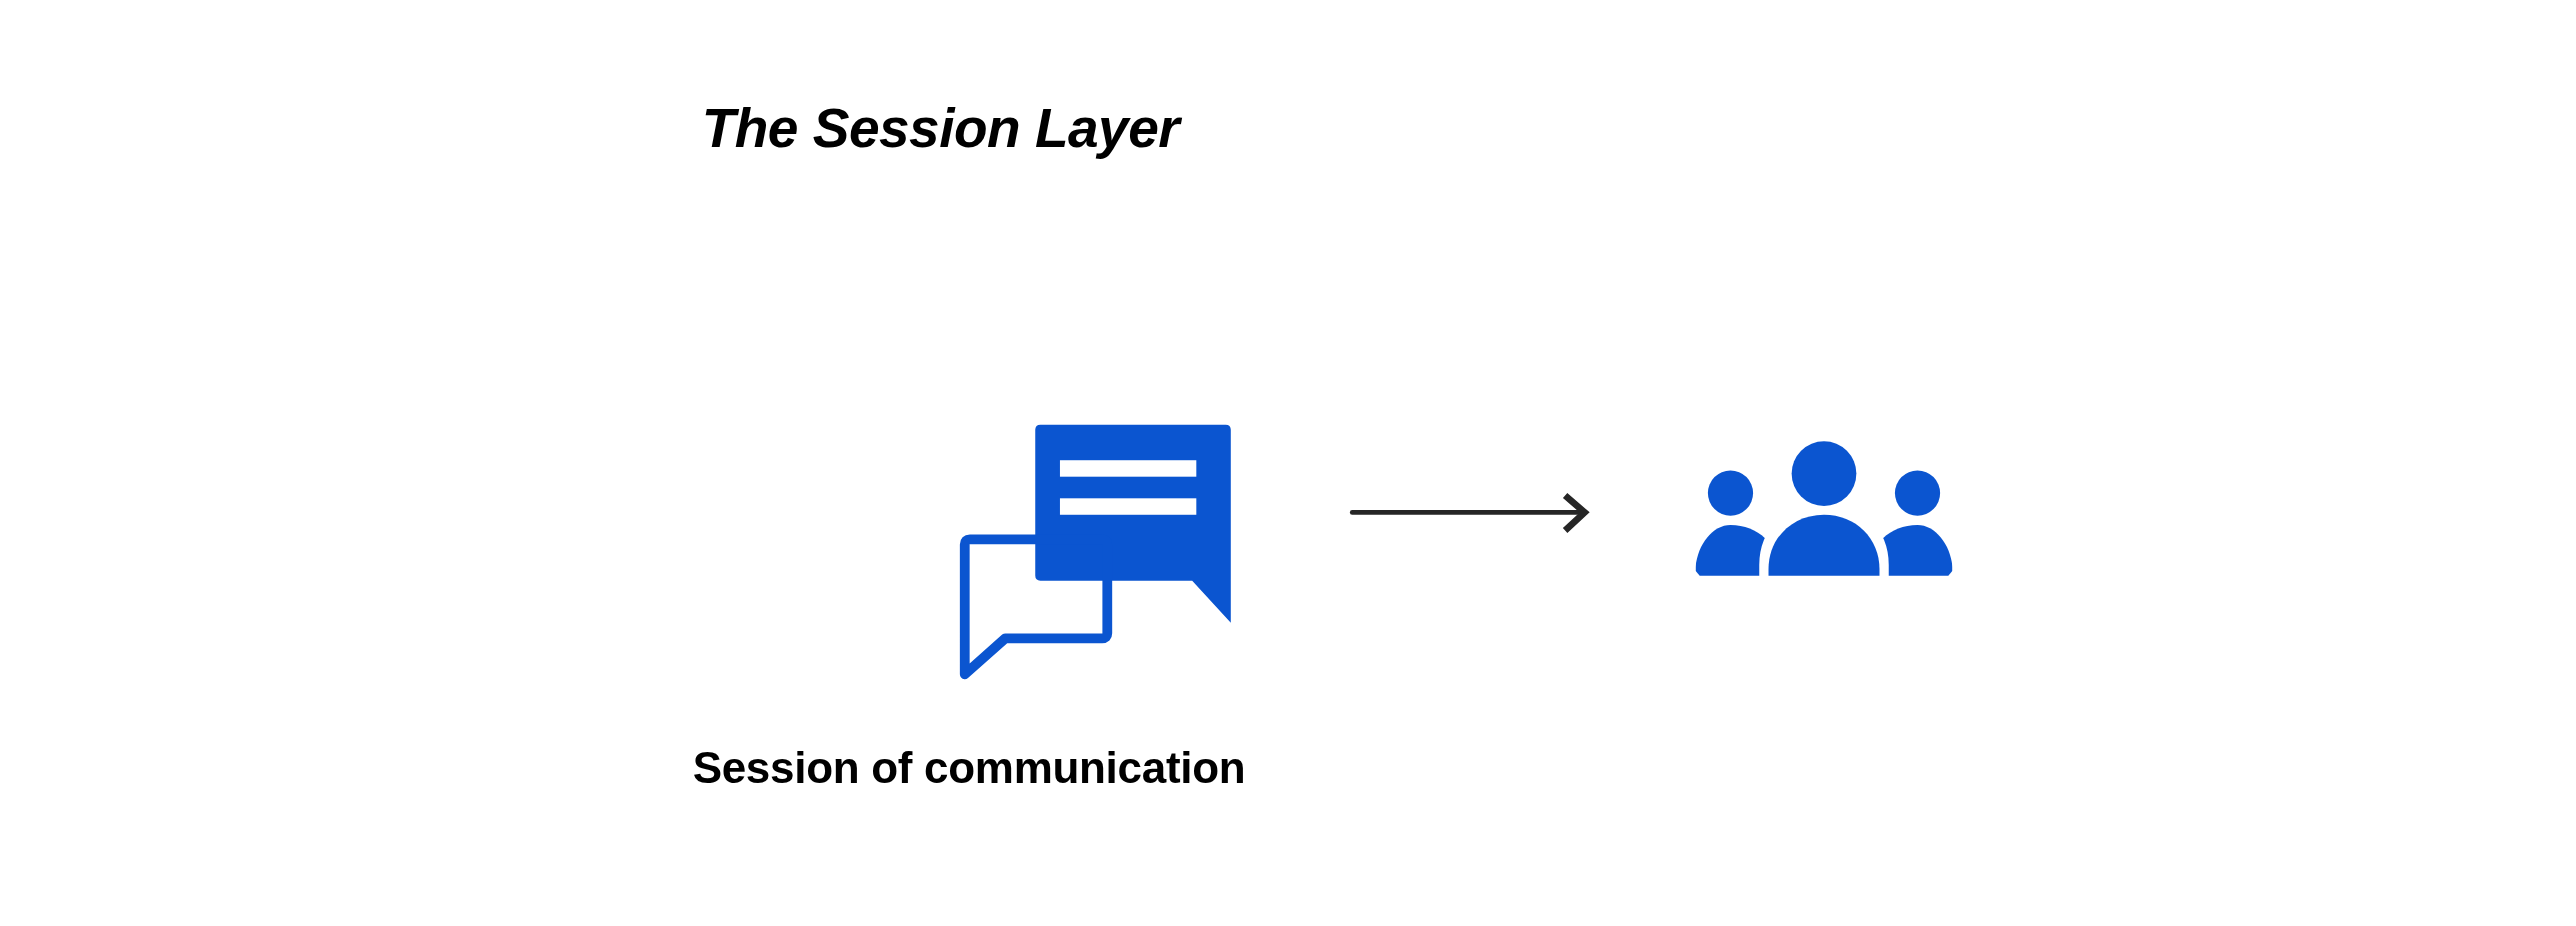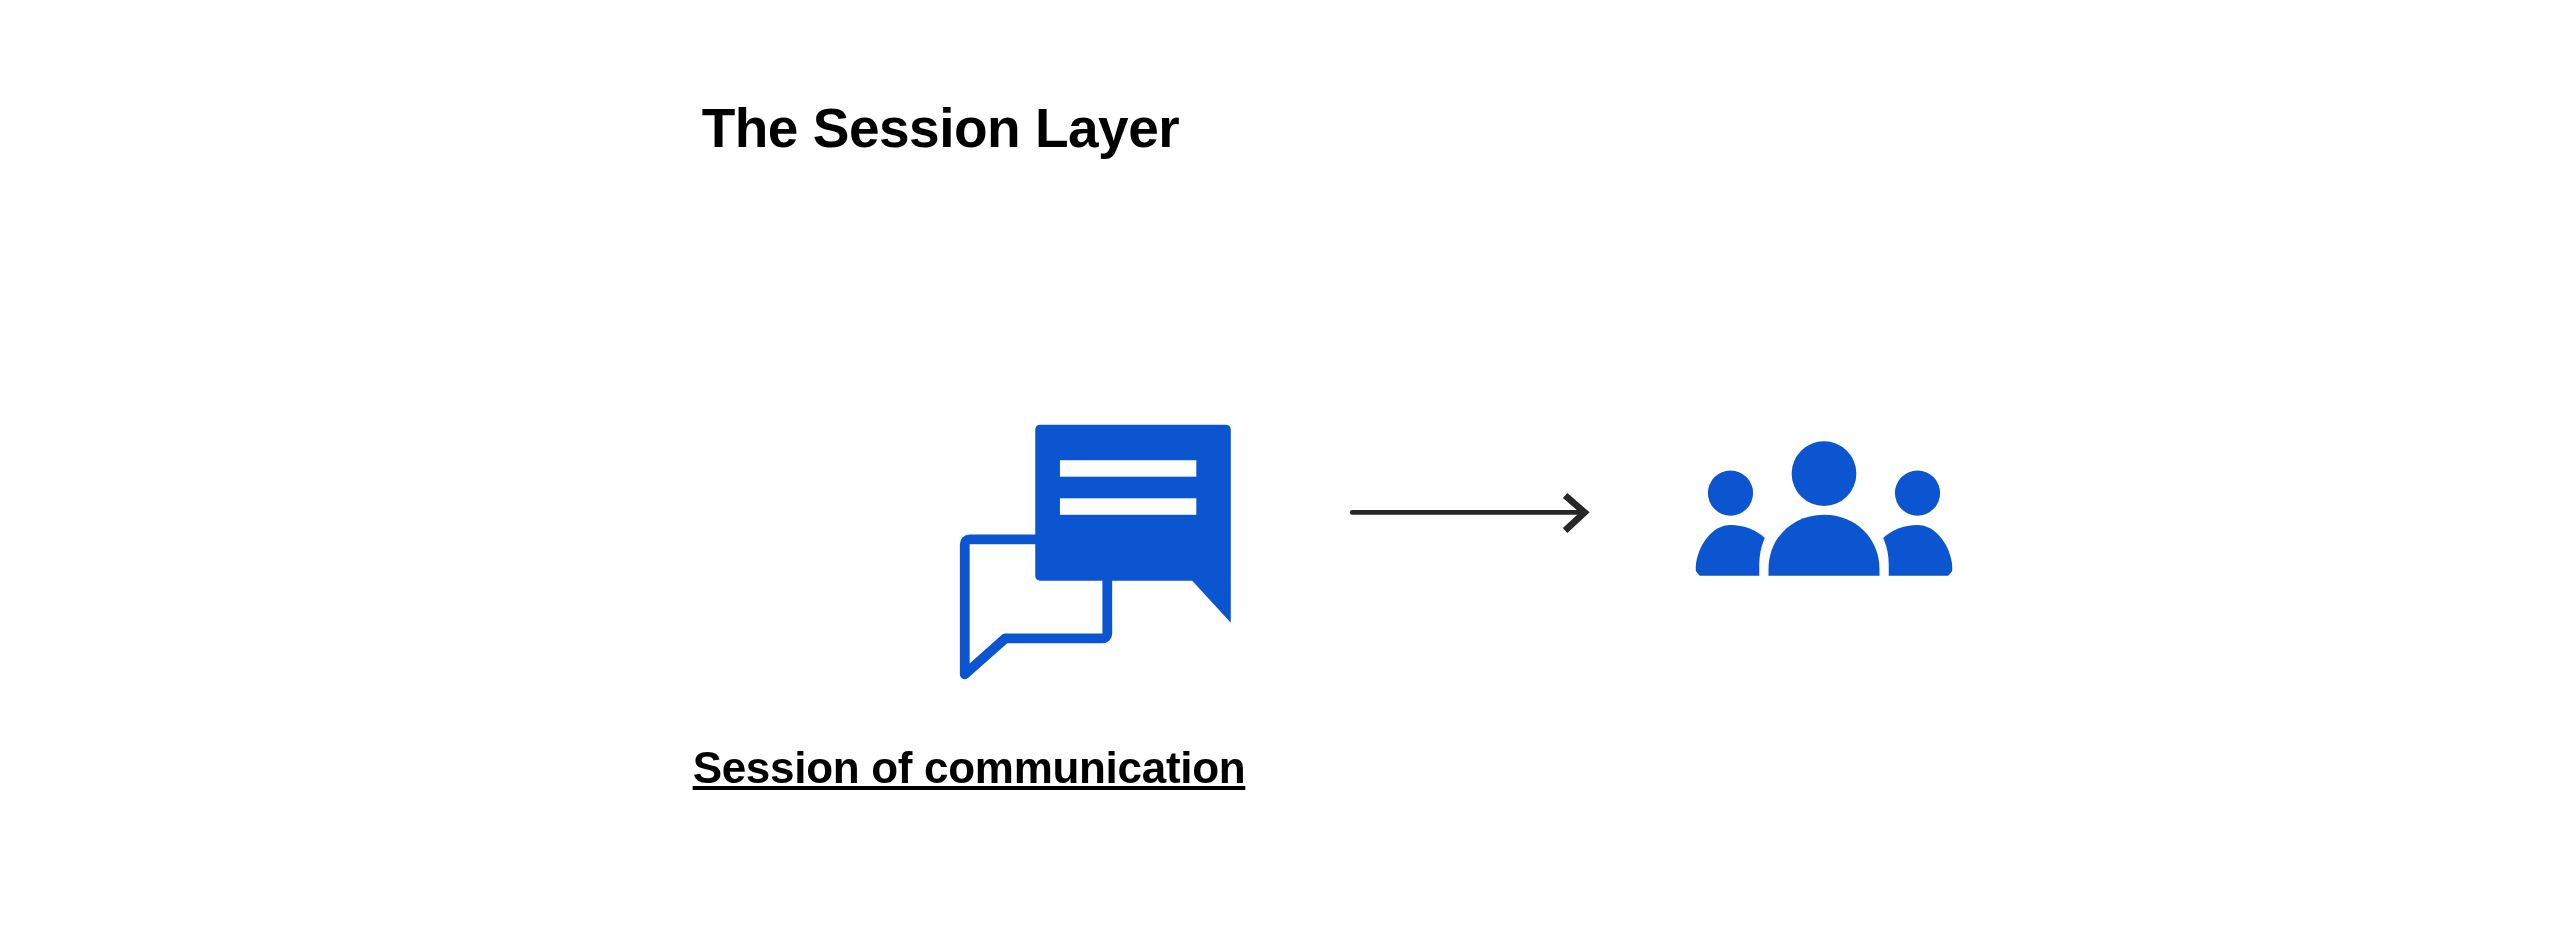--- a/index.html
+++ b/index.html
@@ -33,20 +33,21 @@
     letter-spacing: -0.5px;
     color: #000000;
     white-space: nowrap;
     
     transform: translateX(-2.6px);
   }
   .diagram-title-inner {
     display: inline-block;
     position: relative;
     left: -517px;
+    font-style: italic;
   }
 
   
   .diagram-caption {
     position: absolute;
     left: 0;
     top: 746px;
     width: 2920px;
     text-align: center;
     font-family: "Liberation Sans", sans-serif;
@@ -54,21 +55,20 @@
     font-size: 44px;
     line-height: 1.0;
     letter-spacing: -0.3px;
     color: #000000;
     white-space: nowrap;
   }
   .diagram-caption-inner {
     display: inline-block;
     position: relative;
     left: -491px;
-    text-decoration: underline;
   }
 
   
   .chat-icon {
     position: absolute;
     left: 958px;
     top: 417px;
     width: 278px;
     height: 247px;
   }

